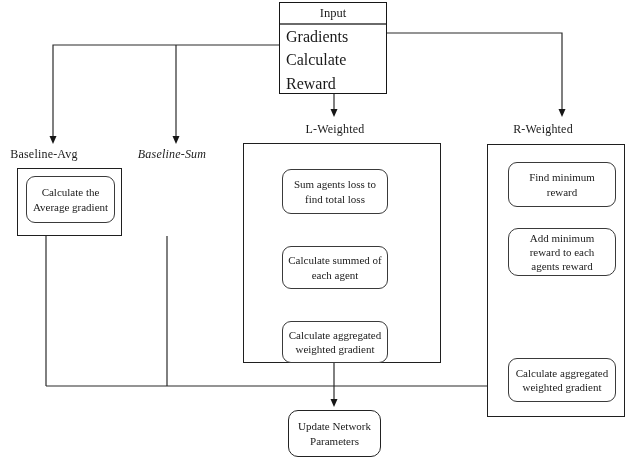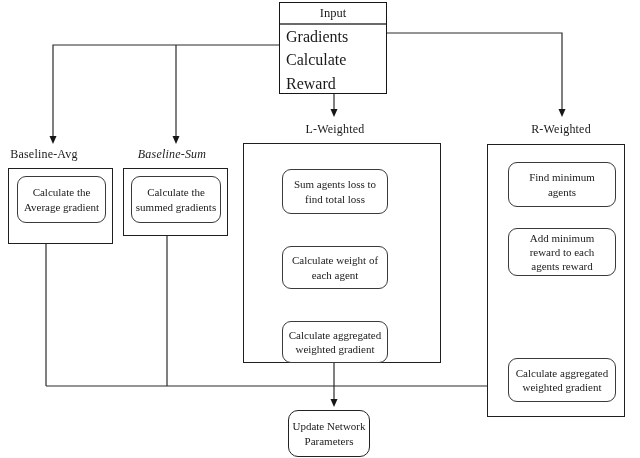--- a/index.html
+++ b/index.html
@@ -25,21 +25,21 @@
   #input-box{
     position:absolute;left:279px;top:2px;width:108px;height:92px;
     border:1.4px solid #161616;background:#fff;box-sizing:border-box;
   }
   #input-title{
     height:20px;line-height:20px;text-align:center;font-size:12.5px;
     border-bottom:2px solid #6a6a6a;
   }
   .input-item{height:23px;line-height:24px;padding-left:6px;font-size:16px;}
   #output-box{
-    position:absolute;left:288px;top:410px;width:82px;height:47px;
+    position:absolute;left:288px;top:410px;width:93px;height:47px;
     border:1.3px solid #222;border-radius:10px;background:#fff;box-sizing:border-box;
     display:flex;align-items:center;justify-content:center;text-align:center;
     font-size:11px;line-height:1.3;
   }
 </style>
 </head>
 <body>
 
 <div id="canvas">
 
@@ -65,51 +65,46 @@
 
   <div id="input-box">
     <div id="input-title">Input</div>
     <div class="input-item">Gradients</div>
     <div class="input-item">Calculate Reward</div>
   </div>
 
   <div class="heading" style="left:44px;top:146px;">Baseline-Avg</div>
   <div class="heading" style="left:172px;top:146px;font-style:italic;">Baseline-Sum</div>
   <div class="heading" style="left:335px;top:121px;">L-Weighted</div>
-  <div class="heading" style="left:561px;top:121px;">R-Weighted</div>
+  <div class="heading" style="left:543px;top:121px;">R-Weighted</div>
 
-  <div class="groupbox" style="left:8px;top:168px;width:105px;height:76px;">
+  <div class="groupbox" style="left:17px;top:168px;width:105px;height:68px;">
     <div class="step" style="left:8px;top:7px;width:89px;height:47px;">
       <span style="max-width:88px;">Calculate the Average gradient</span>
     </div>
   </div>
 
-  <div class="groupbox" style="left:123px;top:168px;width:105px;height:68px;">
-    <div class="step" style="left:7px;top:7px;width:90px;height:47px;">
-      <span style="max-width:90px;">Calculate the summed gradients</span>
-    </div>
-  </div>
 
   <div class="groupbox" style="left:243px;top:143px;width:198px;height:220px;">
     <div class="step" style="left:38px;top:25px;width:106px;height:45px;">
       <span style="max-width:96px;">Sum agents loss to find total loss</span>
     </div>
     <div class="step" style="left:38px;top:102px;width:106px;height:43px;">
-      <span style="max-width:98px;">Calculate weight of each agent</span>
+      <span style="max-width:98px;">Calculate summed of each agent</span>
     </div>
     <div class="step" style="left:38px;top:177px;width:106px;height:42px;">
       <span style="max-width:104px;">Calculate aggregated weighted gradient</span>
     </div>
   </div>
 
   <div class="groupbox" style="left:487px;top:144px;width:138px;height:273px;">
     <div class="step" style="left:20px;top:17px;width:108px;height:45px;">
-      <span style="max-width:78px;">Find minimum agents</span>
+      <span style="max-width:78px;">Find minimum reward</span>
     </div>
-    <div class="step" style="left:20px;top:83px;width:108px;height:48px;">
+    <div class="step" style="left:20px;top:83px;width:108px;height:48px;border-radius:10px;">
       <span style="max-width:72px;">Add minimum reward to each agents reward</span>
     </div>
     <div class="step" style="left:20px;top:213px;width:108px;height:44px;">
       <span style="max-width:104px;">Calculate aggregated weighted gradient</span>
     </div>
   </div>
 
   <div id="output-box">
     <span style="max-width:80px;">Update Network Parameters</span>
   </div>

